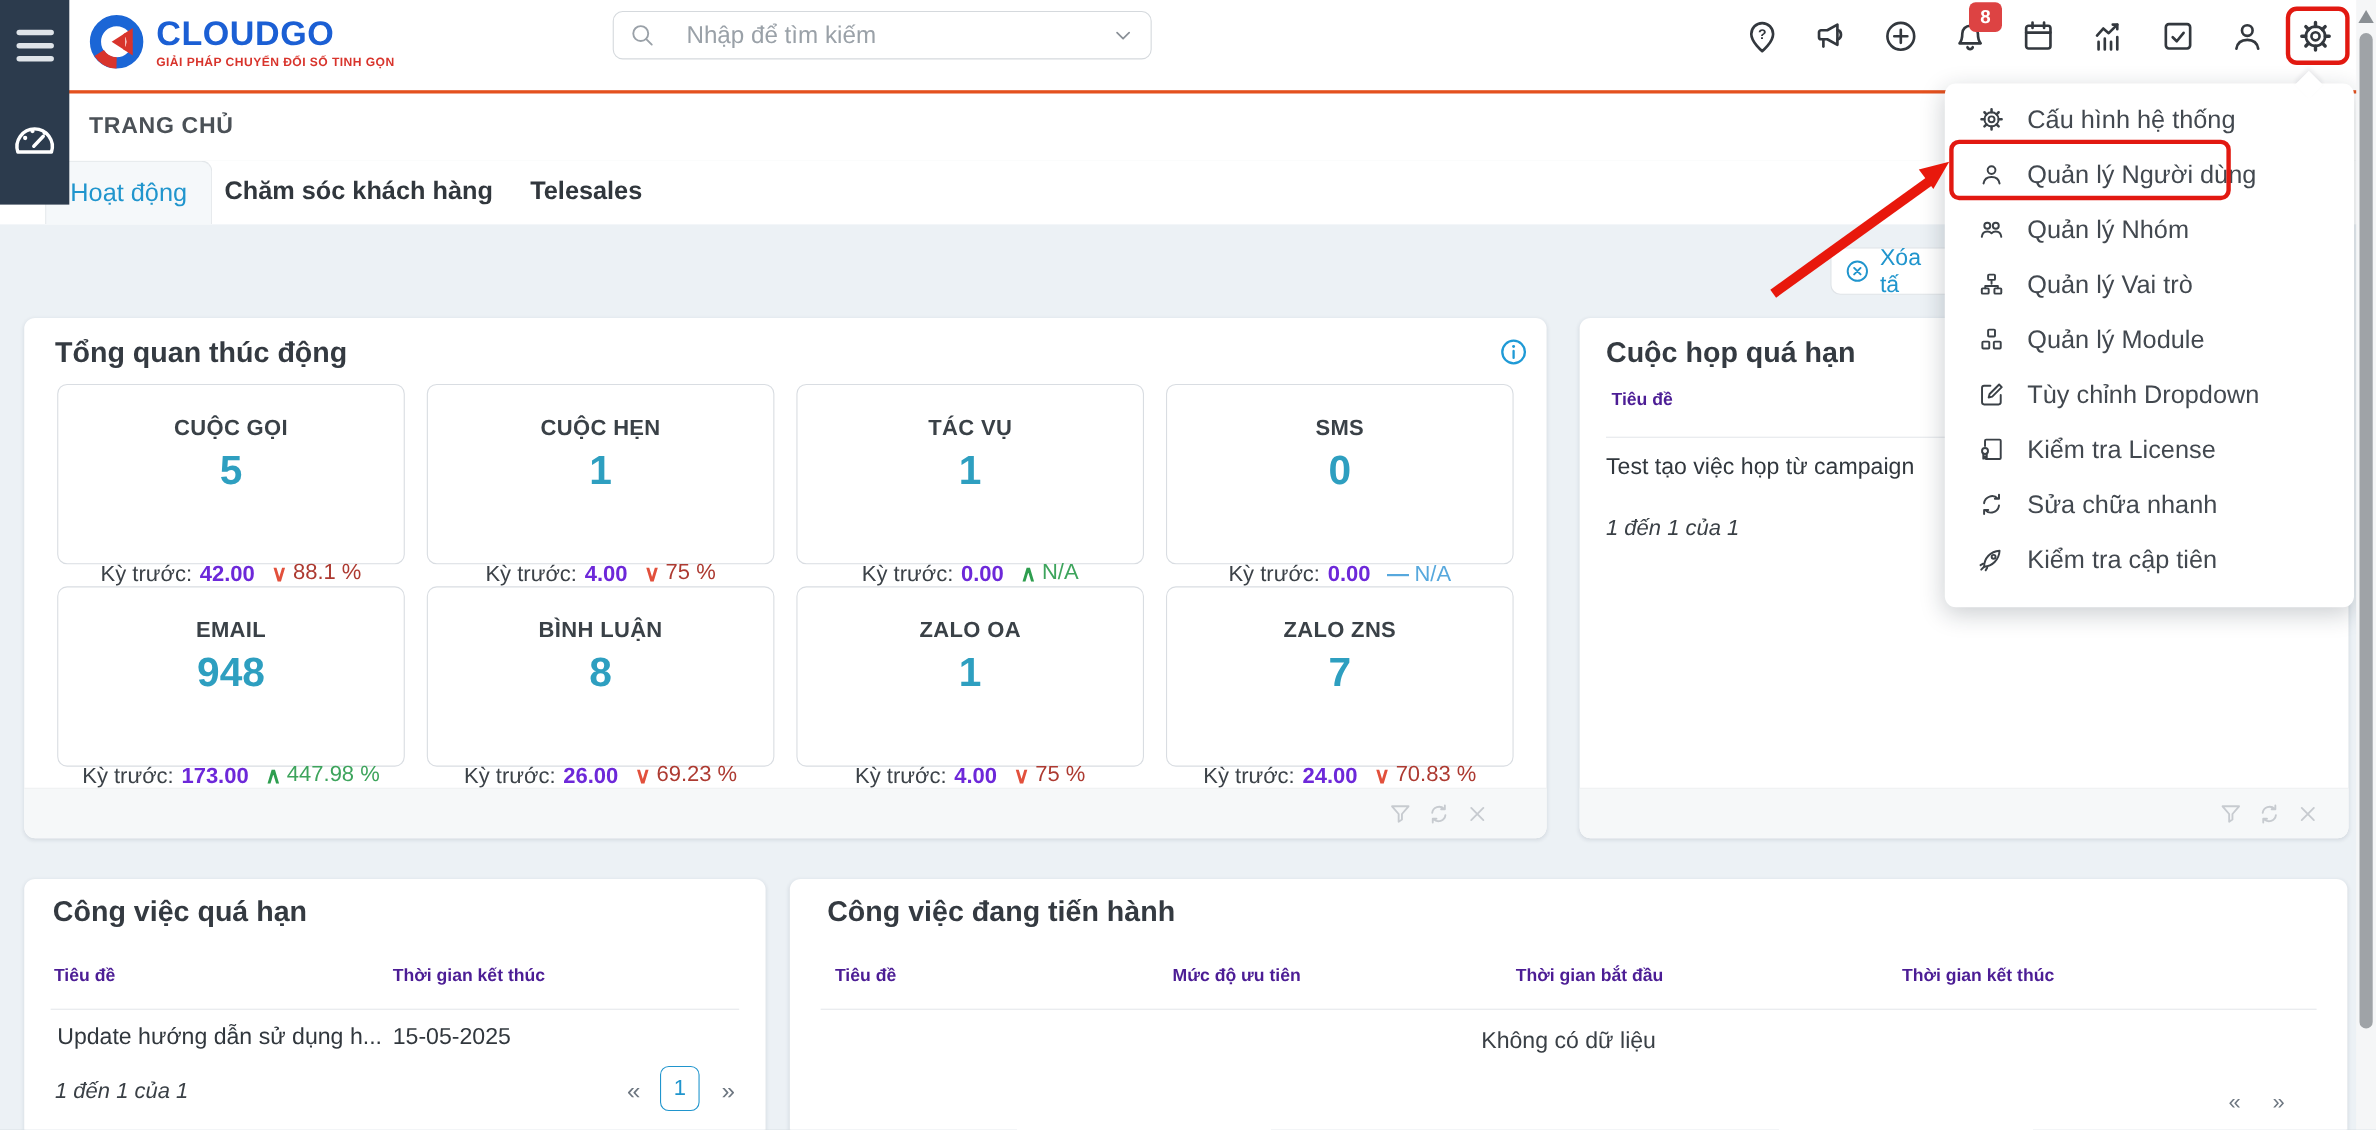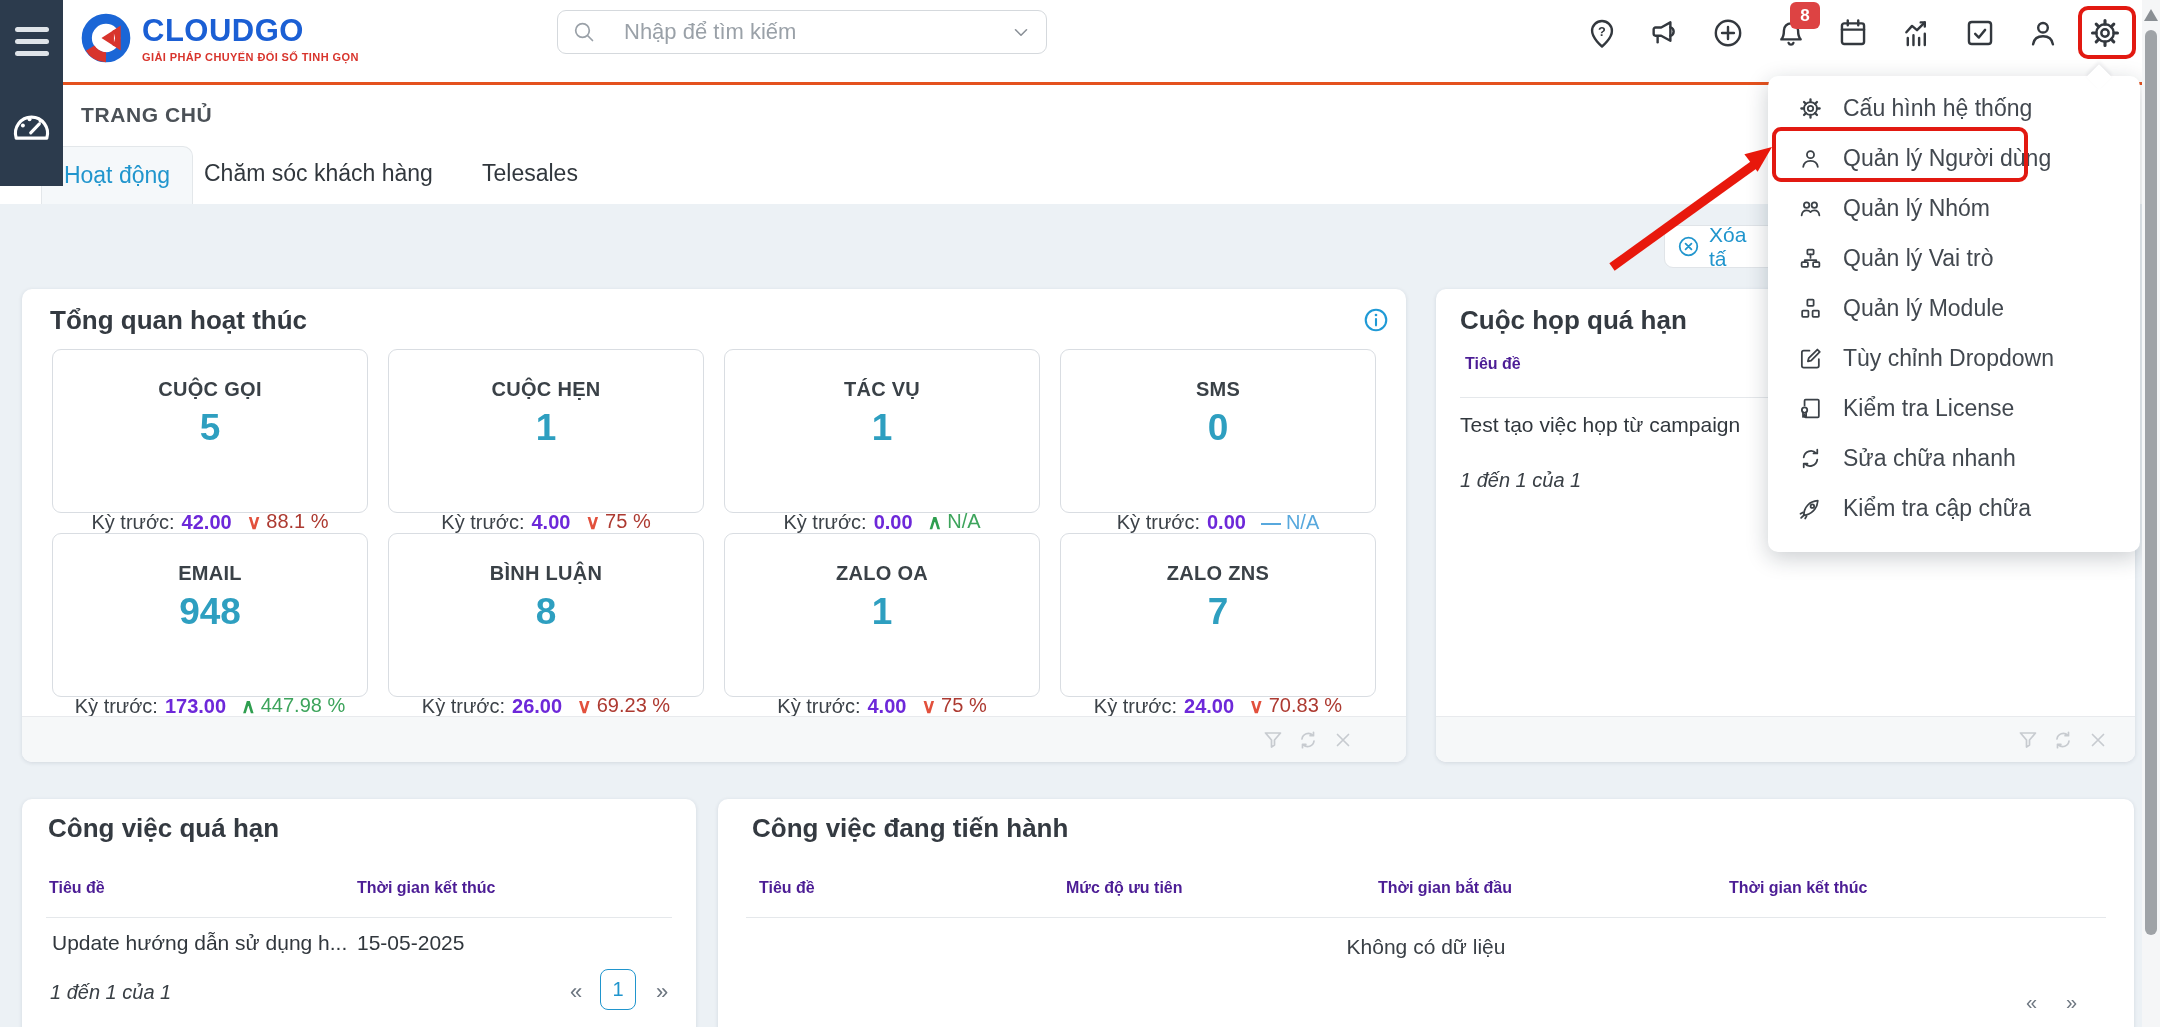--- a/index.html
+++ b/index.html
@@ -34,21 +34,21 @@
   
   .scrollbar { position:absolute; right:0; top:0; width:18px; height:1027px; background:#f5f6f7; z-index:60; }
   .scroll-up { position:absolute; left:2px; top:9px; width:0; height:0; border-left:7px solid transparent; border-right:7px solid transparent; border-bottom:12px solid #8a8f94; }
   .scroll-thumb { position:absolute; left:3px; top:30px; width:12px; height:905px; background:#9fa3a7; border-radius:6px; }
 
   
   .subheader { position:absolute; left:0; top:85px; width:2160px; height:61px; background:#fff; z-index:5; }
   .page-title { position:absolute; left:81px; top:18px; font-size:21px; font-weight:bold; color:#4b5157; letter-spacing:.6px; }
   .tabsrow { position:absolute; left:0; top:146px; width:2160px; height:58px; background:#fff; z-index:5; }
   .tab-active { position:absolute; left:41px; top:0; width:152px; height:58px; background:#f5f8fa; border:1px solid #e3e7ea; border-bottom:none; border-radius:10px 10px 0 0; display:flex; align-items:center; justify-content:center; font-size:23px; color:#2095cd; cursor:pointer; }
-  .tab { position:absolute; top:14px; font-size:23px; color:#31373d; cursor:pointer; }
+  .tab { position:absolute; top:14px; font-size:23px; color:#31373d; cursor:pointer;font-weight:bold; }
   .tab2 { left:204px; } .tab3 { left:482px; }
 
   
   .panel { position:absolute; background:#fff; border-radius:10px; box-shadow:0 1px 4px rgba(27,42,68,.12); }
   .panel-title { position:absolute; font-size:26px; font-weight:bold; color:#343a41; }
   .colhead { position:absolute; font-size:16px; font-weight:bold; color:#4c1d95; cursor:pointer; }
   .divider { position:absolute; height:1px; background:#e5e8eb; }
   .cell { position:absolute; font-size:21px; color:#31373d; }
   .pgtext { position:absolute; font-size:20px; font-style:italic; color:#3a4046; }
   .pfooter { position:absolute; left:0; right:0; bottom:0; height:46px; background:#f6f8f9; border-top:1px solid #e8eaed; border-radius:0 0 10px 10px; display:flex; align-items:center; justify-content:flex-end; gap:13px; color:#c7cbd0; }
@@ -211,21 +211,21 @@
 
   <div class="clear-btn">
     <svg class="st" viewBox="0 0 22 22" color="#2095cd">
         <circle cx="11" cy="11" r="8.4"></circle>
         <path d="M8.2 8.2l5.6 5.6M13.8 8.2l-5.6 5.6"></path>
       </svg>
     <span>Xóa tấ</span>
   </div>
 
   <section class="panel panel1">
-    <div class="panel-title" style="left:28px; top:16px;">Tổng quan hoạt thúc</div>
+    <div class="panel-title" style="left:28px; top:16px;">Tổng quan thúc động</div>
     <div class="info-icon">
       <svg viewBox="0 0 24 24" fill="none" stroke="#1f9ad6" stroke-width="1.8" stroke-linecap="round">
           <circle cx="12" cy="12" r="8.8"></circle>
           <path d="M12 11.2v5.4"></path>
           <circle cx="12" cy="7.7" r="1.15" fill="#1f9ad6" stroke="none"></circle>
         </svg>
     </div>
     <div class="cards">
       <div class="stat-card">
         <div class="stat-label">CUỘC GỌI</div>
@@ -446,21 +446,21 @@
           <path d="M18.5 13a7 7 0 0 1-12 4M5.5 20.5v-3.6h3.6"></path>
         </svg>
       <span>Sửa chữa nhanh</span>
     </div>
     <div class="dd-item">
       <svg class="st" viewBox="0 0 24 24">
           <path d="M5.5 18.5C5.5 11 11 5 19 4.5 18.5 12.5 12.5 18 5.5 18.5z"></path>
           <circle cx="13.8" cy="9.8" r="1.7"></circle>
           <path d="M5.5 18.5L3 21M8.2 19.3l-1.3 2.3M4.7 15.8l-2.3 1.3"></path>
         </svg>
-      <span>Kiểm tra cập chữa</span>
+      <span>Kiểm tra cập tiên</span>
     </div>
   </div>
   <div class="menu-red-box"></div>
 
   <svg class="arrow-svg" width="220" height="160" viewBox="0 0 220 160">
     <line x1="22" y1="137" x2="165" y2="34" stroke="#e8180c" stroke-width="9"></line>
     <polygon points="182,17 167.6,41.8 154.4,24.2" fill="#e8180c"></polygon>
   </svg>
 
   <div class="scrollbar">

